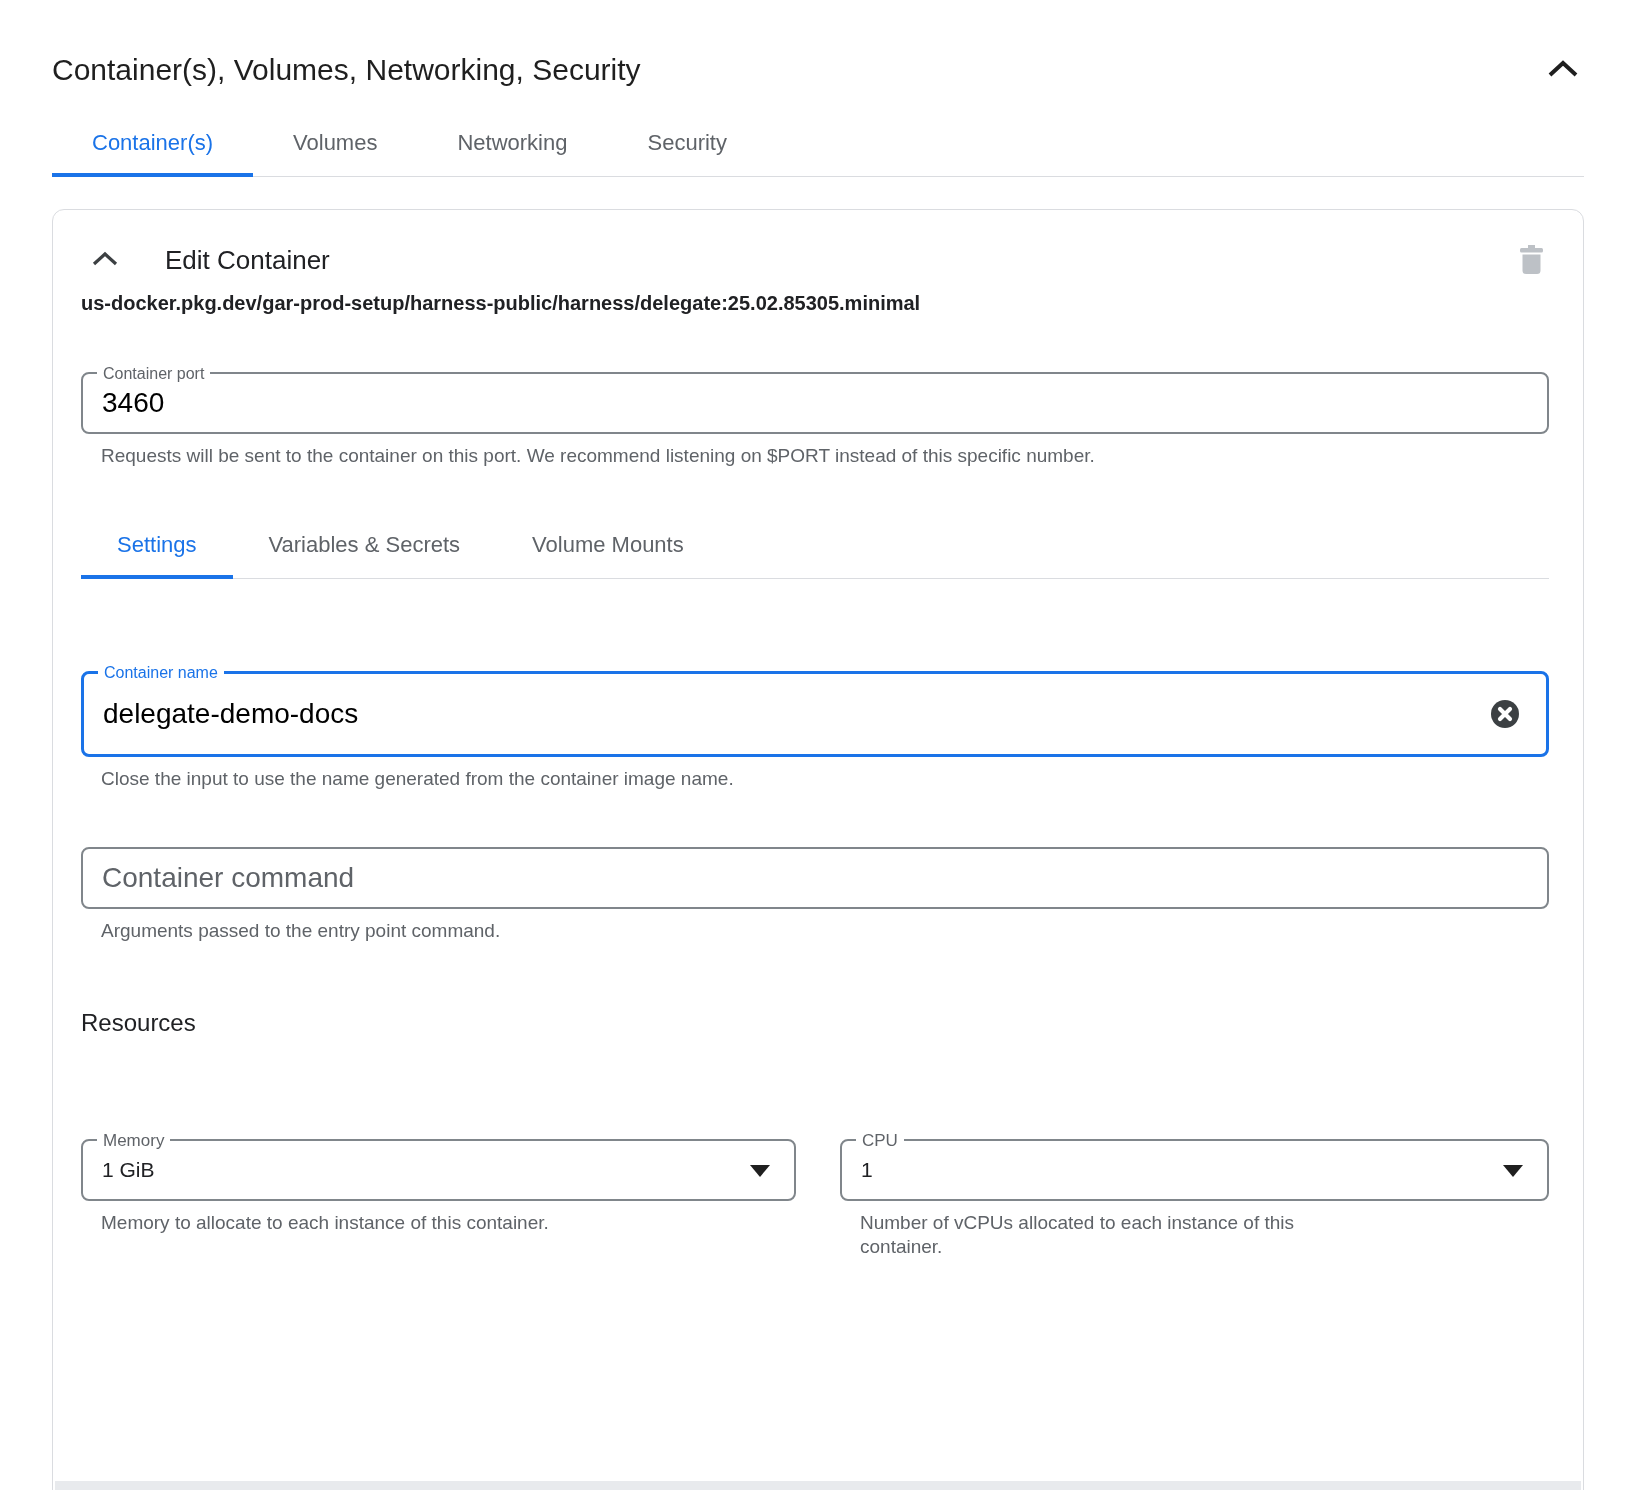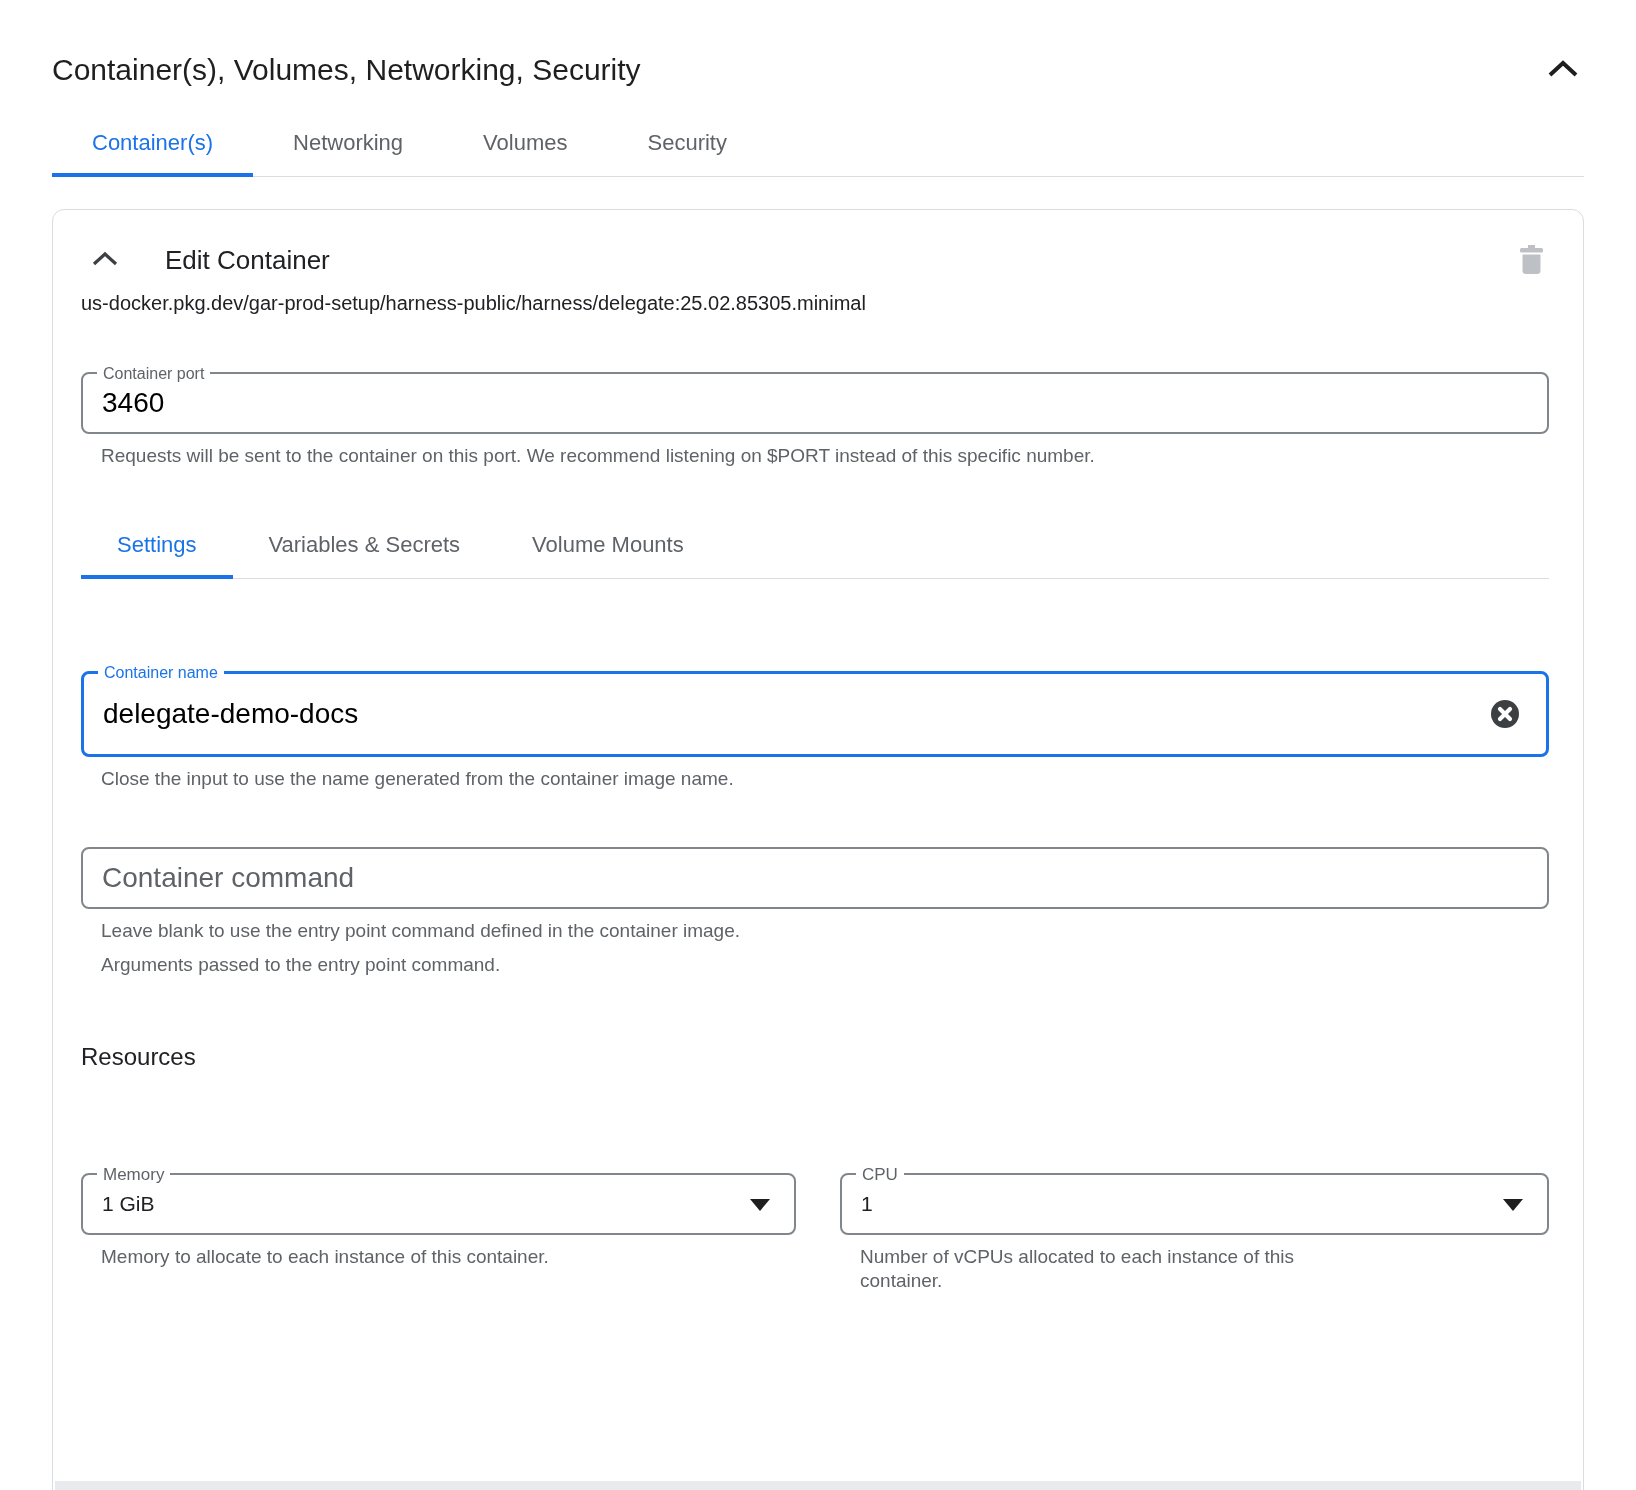--- a/index.html
+++ b/index.html
@@ -32,21 +32,21 @@
     border-radius: 12px;
     padding: 28px 34px 0 28px;
     background: #fff;
     height: 1300px;
   }
   .card-header { display: flex; align-items: center; margin-top: 2px; height: 40px; gap: 20px; }
   .card-header .chev { margin-left: 6px; }
   .card-title { font-size: 26px; font-weight: 400; color: #202124; margin-left: 22px; flex: 1; }
 
   .bold-label { margin-top: 40px; font-size: 20px; font-weight: 700; color: #202124; line-height: 26px; }
-  .url-value { margin-top: 10px; font-size: 20px; font-weight: 400; color: #202124; line-height: 26px; }
+  .url-value { margin-top: 10px; font-size: 20px; font-weight: 700; color: #202124; line-height: 26px; }
 
   
   .ofield { position: relative; border: 2px solid #80868b; border-radius: 8px; height: 62px; background: #fff; }
   .ofield .flabel {
     position: absolute; top: -10px; left: 14px;
     background: #fff; padding: 0 6px;
     font-size: 16px; color: #5f6368; line-height: 19px; white-space: nowrap;
   }
   .ofield input {
     width: 100%; height: 100%; border: none; outline: none; background: transparent;
@@ -99,22 +99,22 @@
       <span>
         <svg width="34" height="22" viewBox="0 0 34 22">
             <path d="M4 17 L17 5 L30 17" fill="none" stroke="#1f1f1f" stroke-width="4"></path>
           </svg>
       </span>
     </button>
   </div>
 
   <div class="tabs">
     <div class="tab active">Container(s)</div>
+    <div class="tab">Volumes</div>
     <div class="tab">Networking</div>
-    <div class="tab">Volumes</div>
     <div class="tab">Security</div>
   </div>
 
   <div class="card">
 
     <div class="card-header">
       <button class="icon-btn chev">
         <span>
           <svg width="28" height="18" viewBox="0 0 28 18">
               <path d="M3 14 L14 4 L25 14" fill="none" stroke="#3c4043" stroke-width="3.2"></path>
@@ -157,21 +157,20 @@
             <path d="M10 10 L20 20 M20 10 L10 20" stroke="#ffffff" stroke-width="4.2" stroke-linecap="round"></path>
           </svg>
         </span>
       </button>
     </div>
     <div class="helper">Close the input to use the name generated from the container image name.</div>
 
     <div class="ofield mt-cmd">
       <input type="text" placeholder="Container command" style="">
     </div>
-    <div class="helper">Leave blank to use the entry point command defined in the container image.</div>
 
     <div class="helper">Arguments passed to the entry point command.</div>
 
     <div class="section-title">Resources</div>
 
     <div class="res-row">
       <div class="res-col-mem">
         <div class="select-field">
           <span class="flabel">Memory</span>
           <div class="select-value">1 GiB</div>

